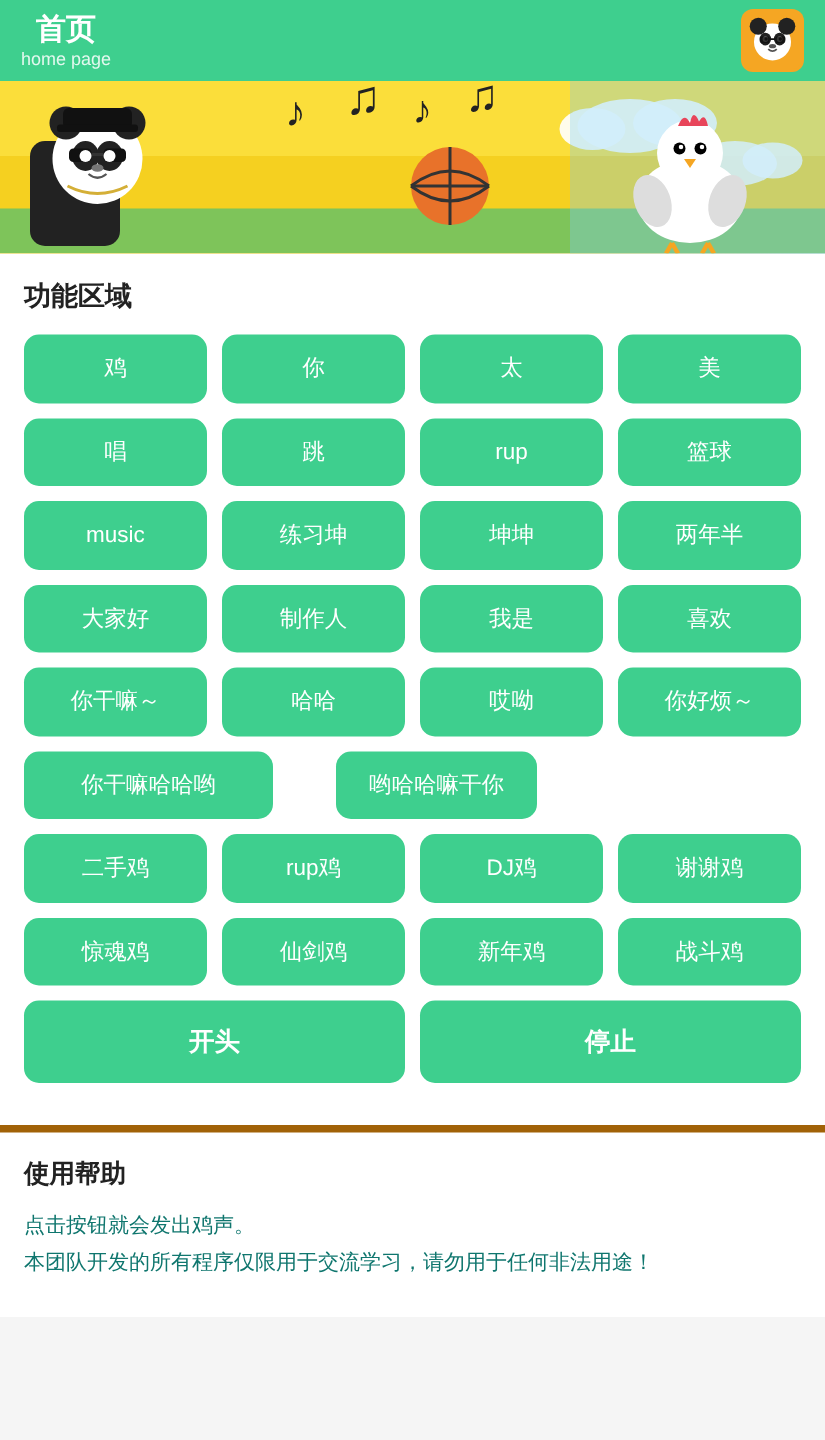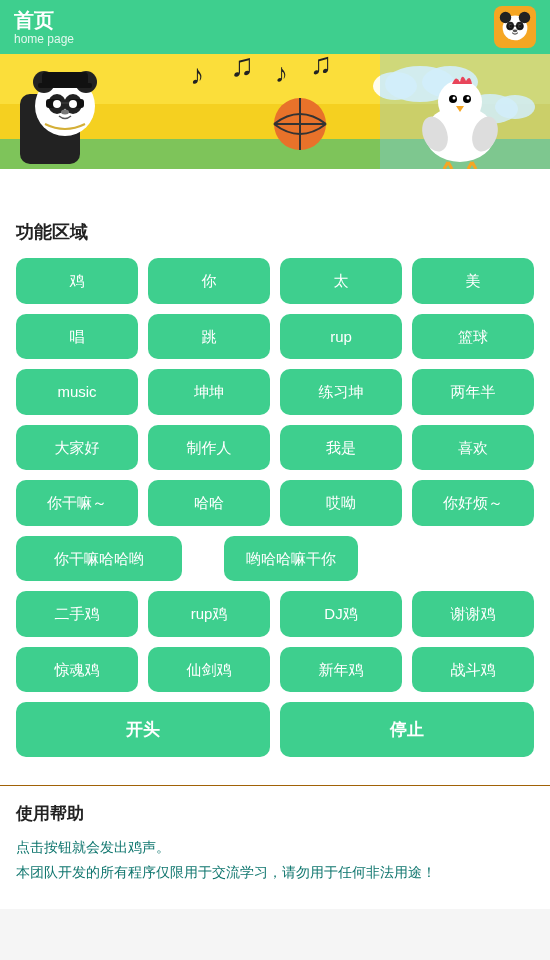--- a/index.html
+++ b/index.html
@@ -11,20 +11,21 @@
     }
 
     
     .header {
       background: #3ecf8e;
       padding: 10px 14px 10px 14px;
       display: flex;
       align-items: center;
       justify-content: space-between;
       height: 54px;
+      text-align: center;
     }
     .header-left {}
     .header-title {
       font-size: 20px;
       font-weight: bold;
       color: #fff;
       line-height: 1.2;
     }
     .header-subtitle {
       font-size: 12px;
@@ -67,21 +68,20 @@
     
     .section {
       background: #fff;
       padding: 16px 16px 20px;
     }
     .section-title {
       font-size: 18px;
       font-weight: bold;
       color: #222;
       margin-bottom: 14px;
-      margin-top: 35px;
     }
 
     .btn-grid {
       display: grid;
       grid-template-columns: repeat(4, 1fr);
       gap: 10px;
     }
 
     .fn-btn {
       background: #3ecf8e;
@@ -114,21 +114,21 @@
       font-weight: 600;
       cursor: pointer;
       text-align: center;
     }
 
     
     .help-section {
       background: #fff;
       padding: 16px 16px 24px;
       margin-top: 8px;
-      border-top: 1px solid #a16207;
+      border-top: 5px solid #a16207;
     }
     .help-title {
       font-size: 17px;
       font-weight: bold;
       color: #222;
       margin-bottom: 10px;
     }
     .help-text {
       font-size: 14px;
       color: #0f766e;
@@ -263,22 +263,22 @@
 
     <div class="btn-grid" style="margin-bottom:10px;">
       <button class="fn-btn">唱</button>
       <button class="fn-btn">跳</button>
       <button class="fn-btn">rup</button>
       <button class="fn-btn">篮球</button>
     </div>
 
     <div class="btn-grid" style="margin-bottom:10px;">
       <button class="fn-btn">music</button>
+      <button class="fn-btn">练习坤</button>
       <button class="fn-btn">坤坤</button>
-      <button class="fn-btn">练习坤</button>
       <button class="fn-btn">两年半</button>
     </div>
 
     <div class="btn-grid" style="margin-bottom:10px;">
       <button class="fn-btn">大家好</button>
       <button class="fn-btn">制作人</button>
       <button class="fn-btn">我是</button>
       <button class="fn-btn">喜欢</button>
     </div>
 

